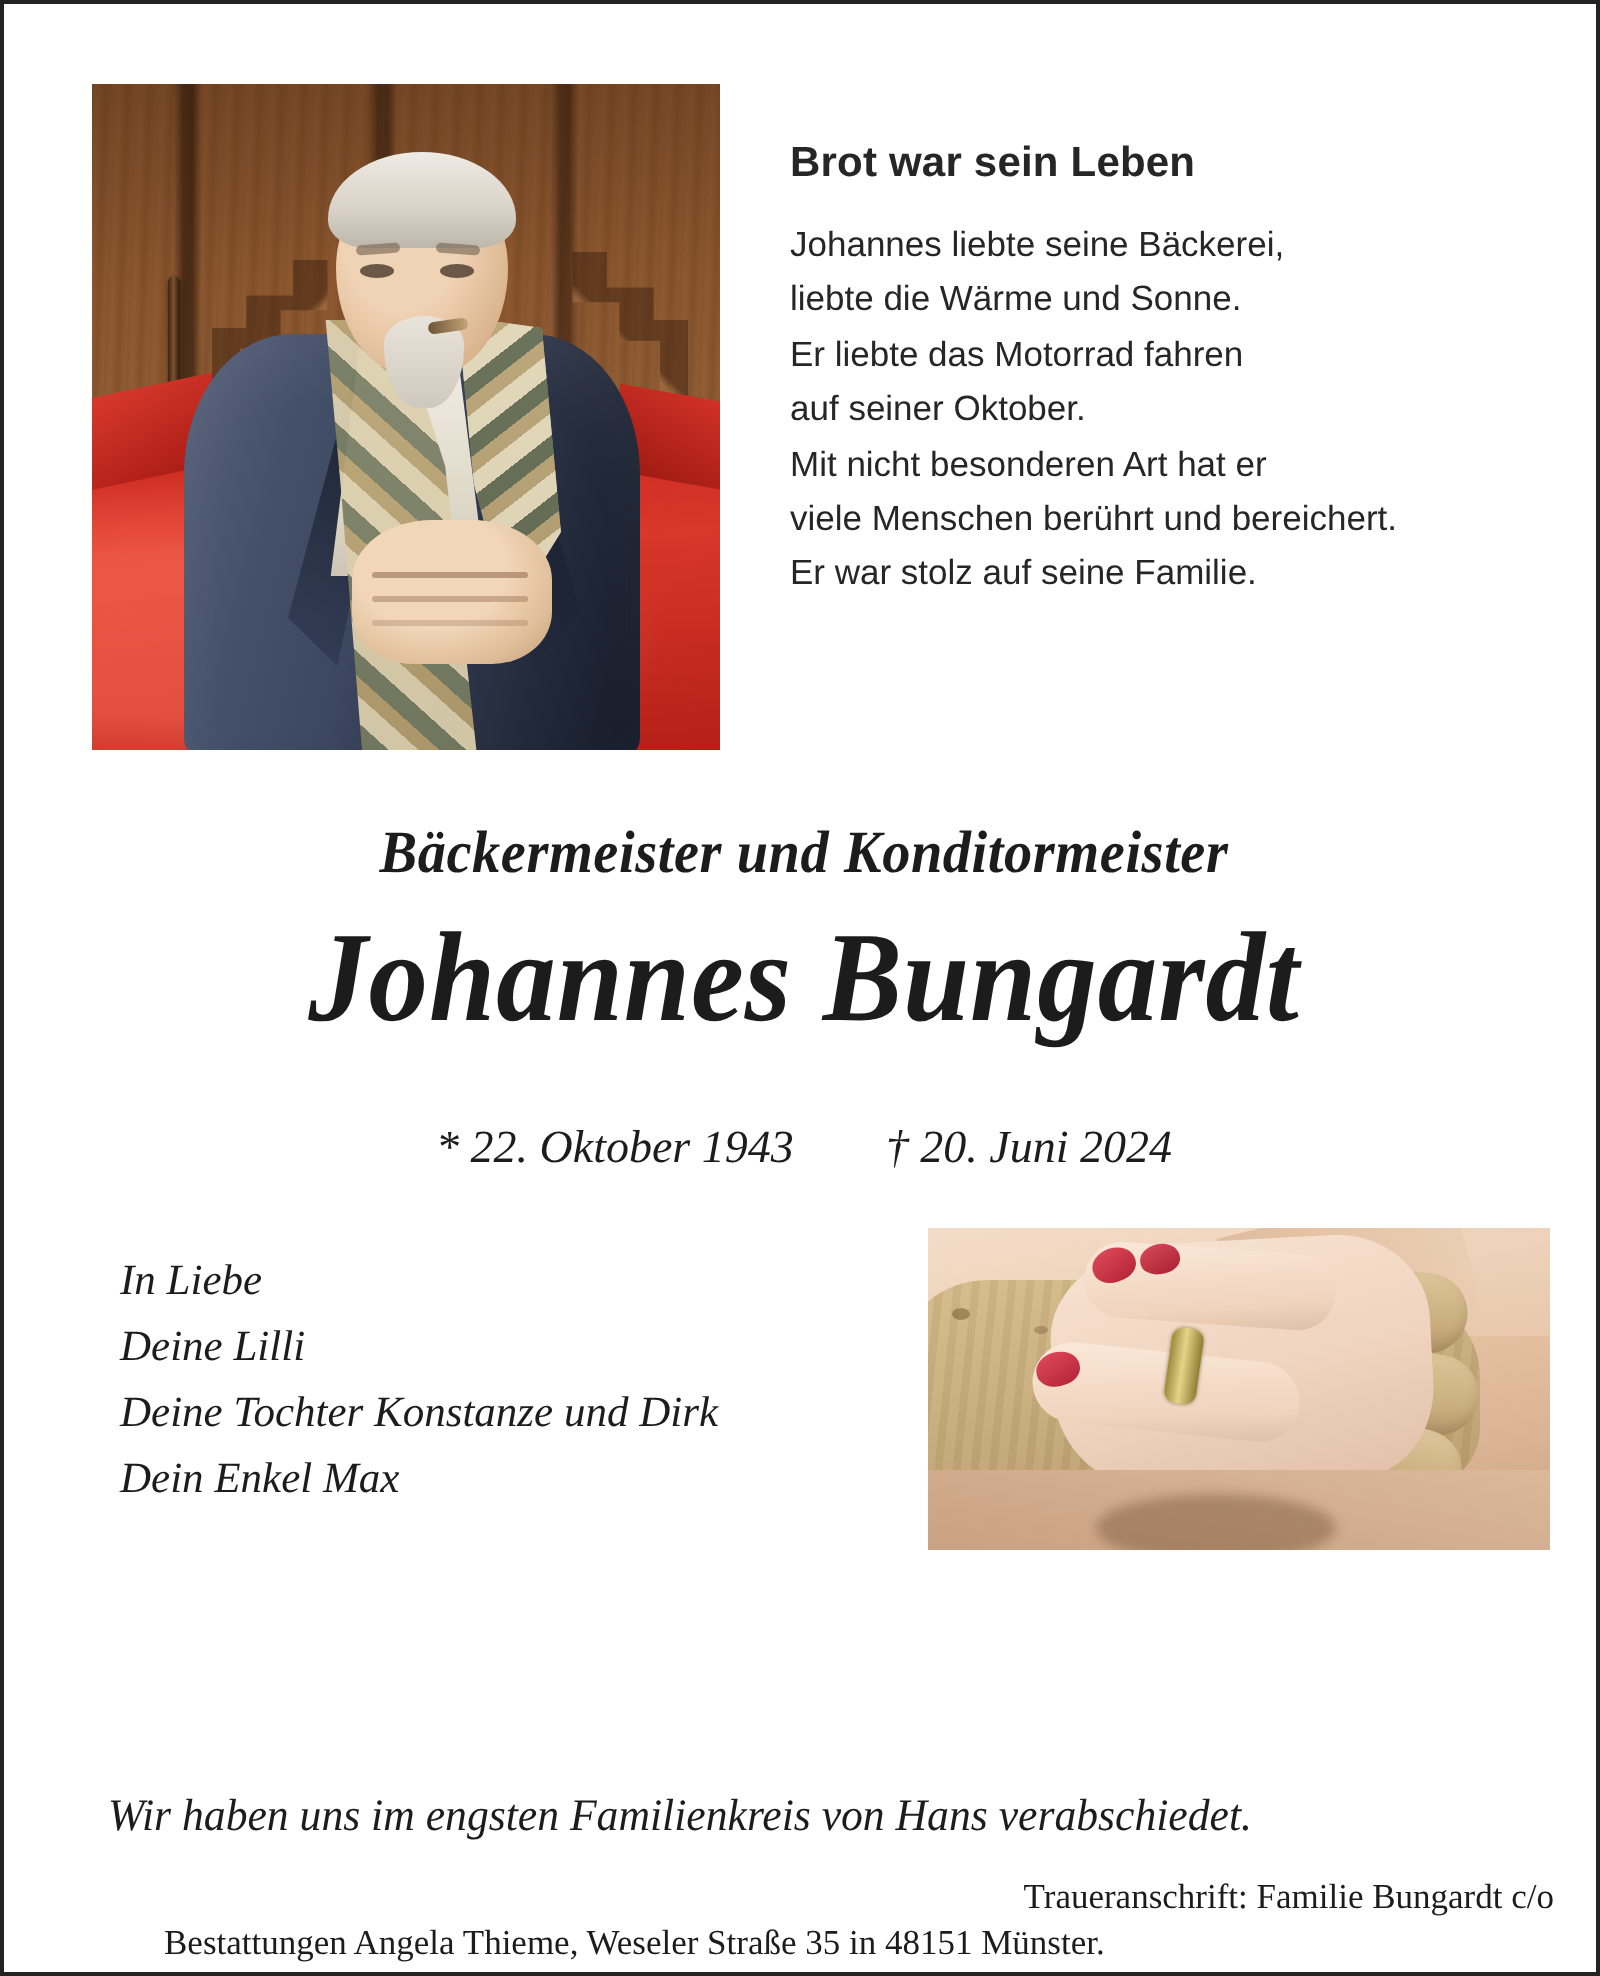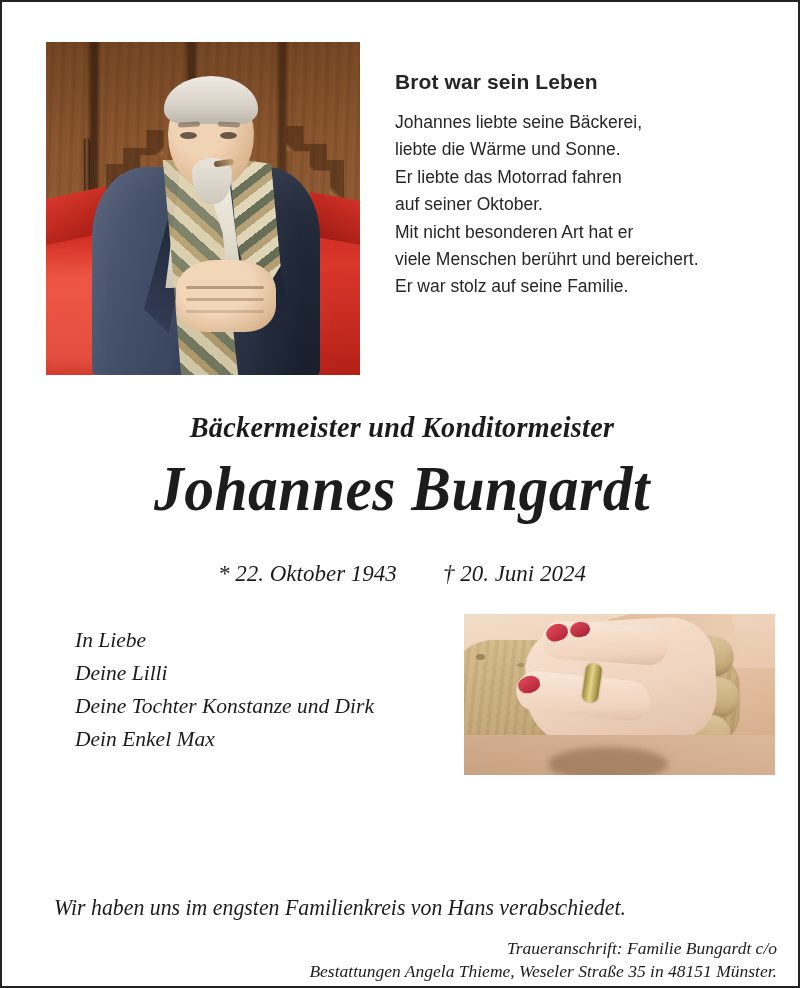--- a/index.html
+++ b/index.html
@@ -305,21 +305,21 @@
     width: 800px;
     text-align: center;
     font-style: italic;
     font-size: 23px;
   }
   .dates .date-birth { margin-right: 46px; text-align: center; }
 
   
   .survivors {
     position: absolute;
-    left: 73px;
+    left: 58px;
     top: 622px;
     width: 400px;
     font-style: italic;
     font-size: 21.5px;
     line-height: 33px;
   }
 
   
   .hands-frame {
     position: absolute;
@@ -461,28 +461,27 @@
     transform-origin: left center;
   }
 
   
   .address {
     position: absolute;
     left: 0;
     top: 935px;
     width: 775px;
     text-align: right;
-    font-style: italic;
     font-size: 17.5px;
     line-height: 23px;
   }
   .address .addr-line-2 {
     display: block;
     width: 775px;
-    text-align: right;
+    text-align: left;
     padding-left: 80px;
   }
 </style>
 </head>
 <body>
 
 <div class="notice">
 
   <div class="top-block">
 

